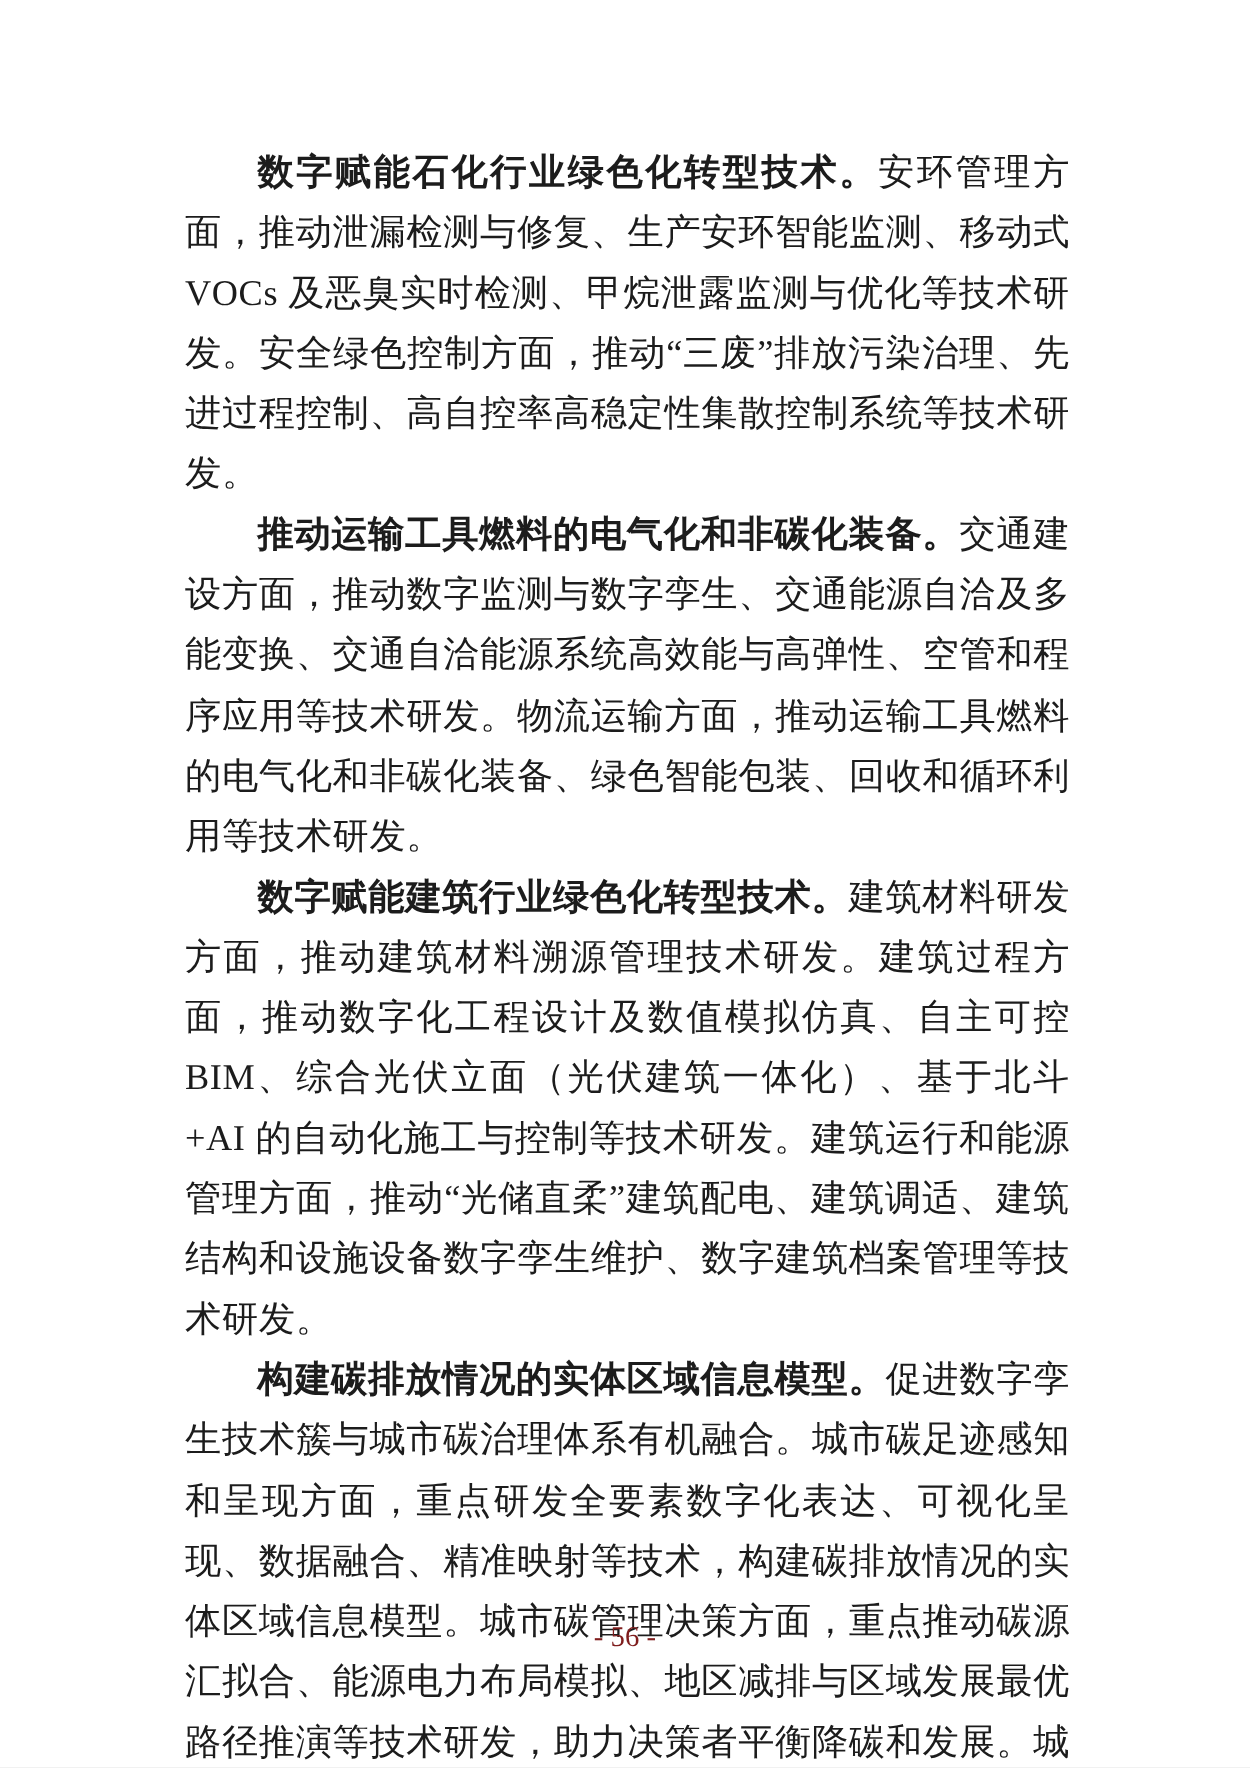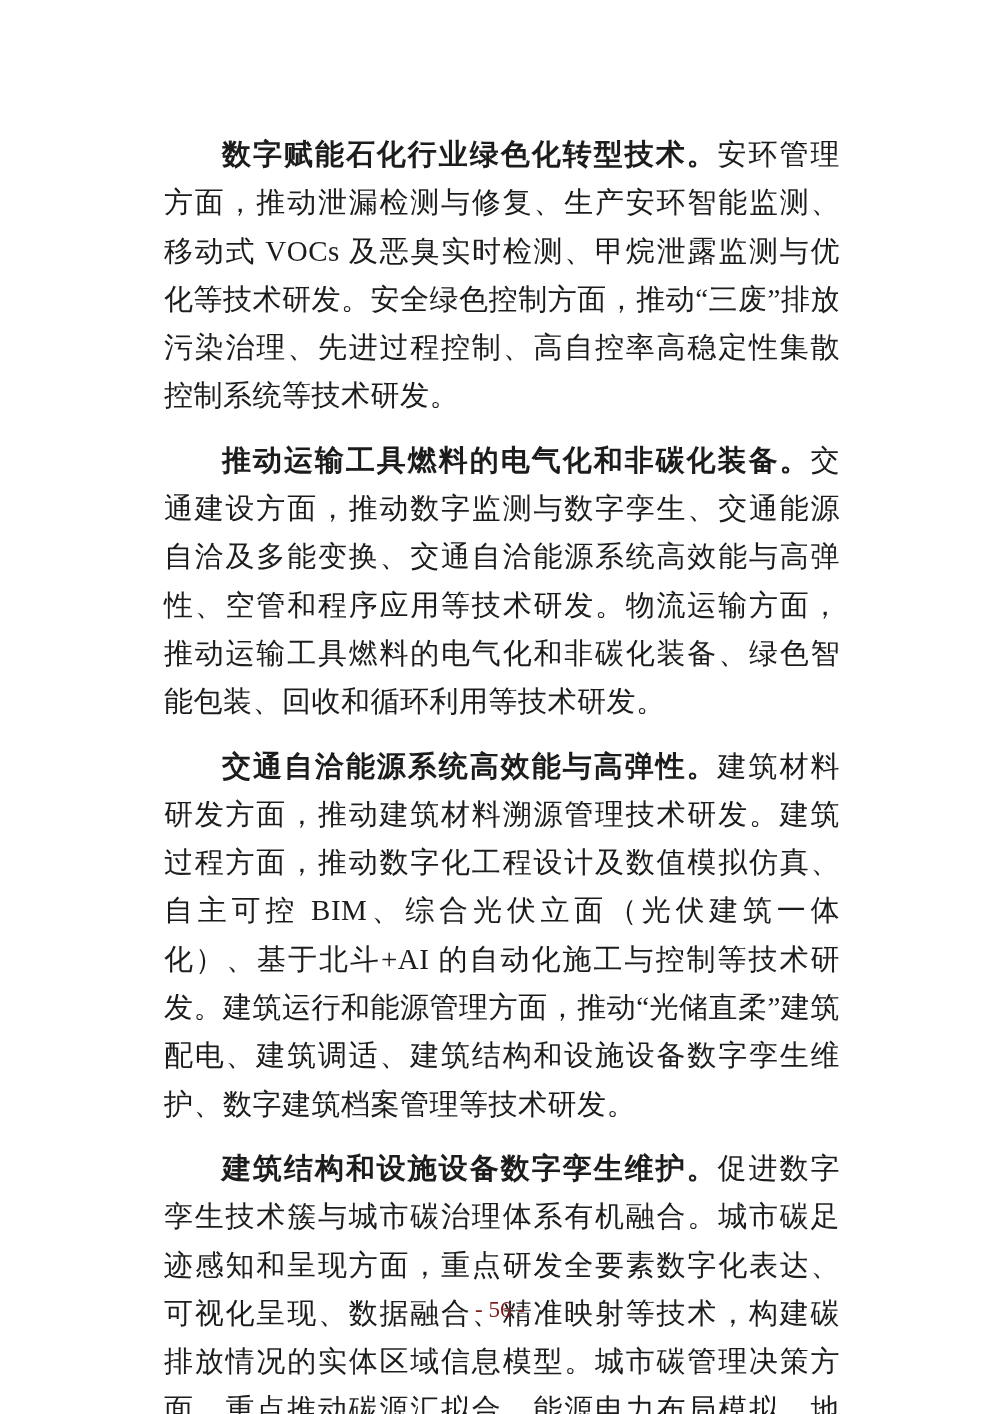--- a/index.html
+++ b/index.html
@@ -21,21 +21,21 @@
     position: absolute;
     left: 148px;
     top: 114px;
     width: 708px;
     font-size: 29px;
     line-height: 48.3px;
     text-align: justify;
     letter-spacing: 0.5px;
   }
   p.para {
-    margin: 16px;
+    margin: 0;
     padding: 0;
     text-indent: 2em;
   }
   .lead {
     font-weight: 700;
     font-family: "Liberation Sans", "DejaVu Sans", sans-serif;
     letter-spacing: 0.5px;
   }
   .footer {
     position: absolute;
@@ -51,20 +51,20 @@
 </head>
 <body>
 
 <div class="page">
   <div class="content">
 
     <p class="para"><span class="lead">数字赋能石化行业绿色化转型技术。</span><span class="body">安环管理方面，推动泄漏检测与修复、生产安环智能监测、移动式 VOCs 及恶臭实时检测、甲烷泄露监测与优化等技术研发。安全绿色控制方面，推动“三废”排放污染治理、先进过程控制、高自控率高稳定性集散控制系统等技术研发。</span></p>
 
     <p class="para"><span class="lead">推动运输工具燃料的电气化和非碳化装备。</span><span class="body">交通建设方面，推动数字监测与数字孪生、交通能源自洽及多能变换、交通自洽能源系统高效能与高弹性、空管和程序应用等技术研发。物流运输方面，推动运输工具燃料的电气化和非碳化装备、绿色智能包装、回收和循环利用等技术研发。</span></p>
 
-    <p class="para"><span class="lead">交通自洽能源系统高效能与高弹性。</span><span class="body">建筑材料研发方面，推动建筑材料溯源管理技术研发。建筑过程方面，推动数字化工程设计及数值模拟仿真、自主可控 BIM、综合光伏立面（光伏建筑一体化）、基于北斗+AI 的自动化施工与控制等技术研发。建筑运行和能源管理方面，推动“光储直柔”建筑配电、建筑调适、建筑结构和设施设备数字孪生维护、数字建筑档案管理等技术研发。</span></p>
+    <p class="para"><span class="lead">数字赋能建筑行业绿色化转型技术。</span><span class="body">建筑材料研发方面，推动建筑材料溯源管理技术研发。建筑过程方面，推动数字化工程设计及数值模拟仿真、自主可控 BIM、综合光伏立面（光伏建筑一体化）、基于北斗+AI 的自动化施工与控制等技术研发。建筑运行和能源管理方面，推动“光储直柔”建筑配电、建筑调适、建筑结构和设施设备数字孪生维护、数字建筑档案管理等技术研发。</span></p>
 
-    <p class="para"><span class="lead">建筑结构和设施设备数字孪生维护。</span><span class="body">促进数字孪生技术簇与城市碳治理体系有机融合。城市碳足迹感知和呈现方面，重点研发全要素数字化表达、可视化呈现、数据融合、精准映射等技术，构建碳排放情况的实体区域信息模型。城市碳管理决策方面，重点推动碳源汇拟合、能源电力布局模拟、地区减排与区域发展最优路径推演等技术研发，助力决策者平衡降碳和发展。城市碳排放优化方面，重点研发智能</span></p>
+    <p class="para"><span class="lead">构建碳排放情况的实体区域信息模型。</span><span class="body">促进数字孪生技术簇与城市碳治理体系有机融合。城市碳足迹感知和呈现方面，重点研发全要素数字化表达、可视化呈现、数据融合、精准映射等技术，构建碳排放情况的实体区域信息模型。城市碳管理决策方面，重点推动碳源汇拟合、能源电力布局模拟、地区减排与区域发展最优路径推演等技术研发，助力决策者平衡降碳和发展。城市碳排放优化方面，重点研发智能</span></p>
 
   </div>
 
   <div class="footer">- 56 -</div>
 </div>
 
 </body></html>

